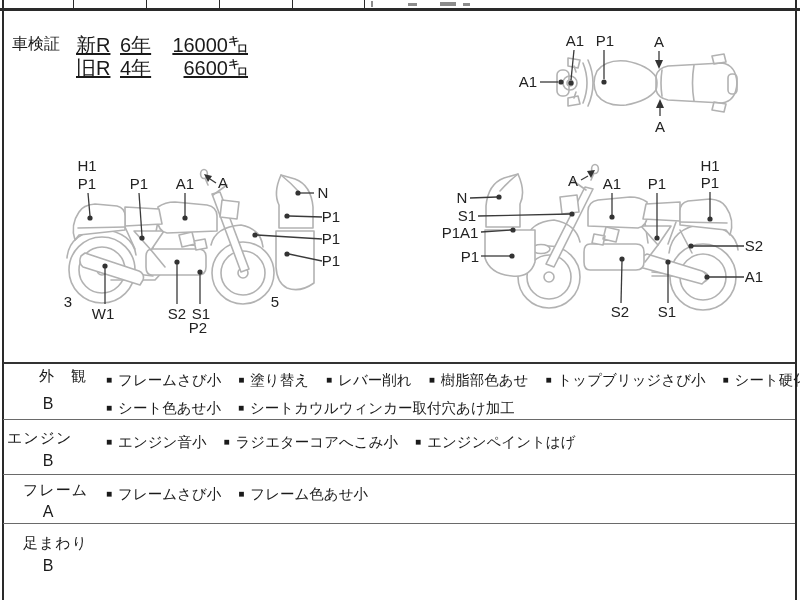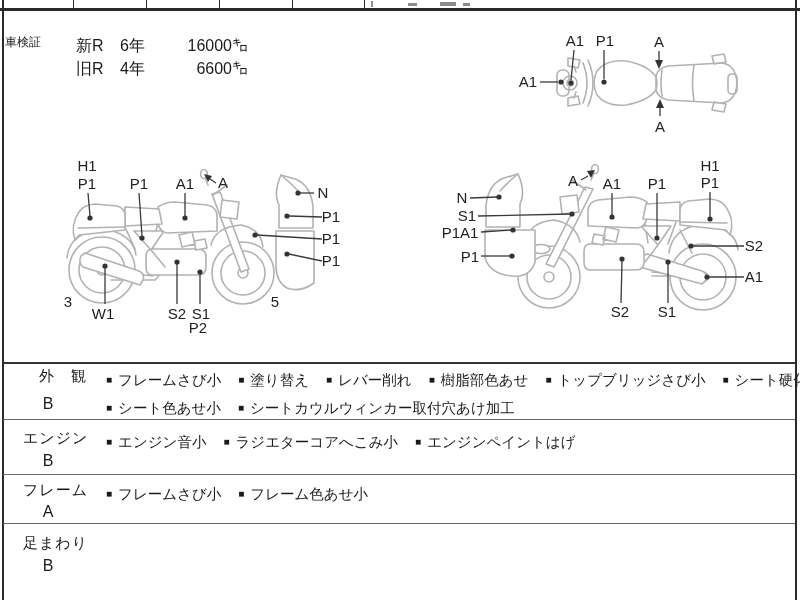--- a/index.html
+++ b/index.html
@@ -6,22 +6,22 @@
   .sheet{position:relative;width:800px;height:600px;background:#fff;overflow:hidden;
          font-family:"Liberation Sans","DejaVu Sans",sans-serif;color:#1a1a1a;}
   
   .b-top{position:absolute;left:0;top:8px;width:800px;height:3px;background:#2a2a2a;}
   .b-left{position:absolute;left:2px;top:0;width:2px;height:600px;background:#2a2a2a;}
   .b-right{position:absolute;left:795px;top:0;width:2px;height:600px;background:#2a2a2a;}
   
   .cellline{position:absolute;top:0;width:1px;height:8px;background:#2a2a2a;}
   .remn{position:absolute;background:#666;opacity:.75;}
   
-  .insp-label{position:absolute;left:5px;top:34px;font-size:12px;}
-  .insp-rows{position:absolute;left:76px;top:34px;font-size:16px;line-height:23px;}
+  .insp-label{position:absolute;left:12px;top:34px;font-size:16px;}
+  .insp-rows{position:absolute;left:76px;top:34px;font-size:20px;line-height:23px;text-decoration:underline;}
   .insp-row{display:flex;}
   .insp-era{width:44px;}
   .insp-year{width:48px;}
   .insp-dist{width:80px;text-align:right;}
   
   .sec{position:absolute;left:3px;width:792px;}
   .sec-b2{border-top:2px solid #333;}
   .sec-b1{border-top:1px solid #6a6a6a;}
   .sec-name{position:absolute;font-size:15px;letter-spacing:1px;}
   .sec-grade{position:absolute;left:18px;width:54px;text-align:center;font-size:16px;}
@@ -259,21 +259,21 @@
         <span class="item"><span class="blt">■</span><span>シート硬化小</span></span>
       </div>
       <div class="iline">
         <span class="item"><span class="blt">■</span><span>シート色あせ小</span></span>
         <span class="item"><span class="blt">■</span><span>シートカウルウィンカー取付穴あけ加工</span></span>
       </div>
     </div>
   </div>
 
   <div class="sec sec-b1" style="top:419px;height:55px">
-    <div class="sec-name" style="left:20px;top:9px">エンジン</div>
+    <div class="sec-name" style="left:4px;top:9px">エンジン</div>
     <div class="sec-grade" style="top:32px">B</div>
     <div class="sec-items" style="top:9px">
       <div class="iline">
         <span class="item"><span class="blt">■</span><span>エンジン音小</span></span>
         <span class="item"><span class="blt">■</span><span>ラジエターコアへこみ小</span></span>
         <span class="item"><span class="blt">■</span><span>エンジンペイントはげ</span></span>
       </div>
     </div>
   </div>
 

